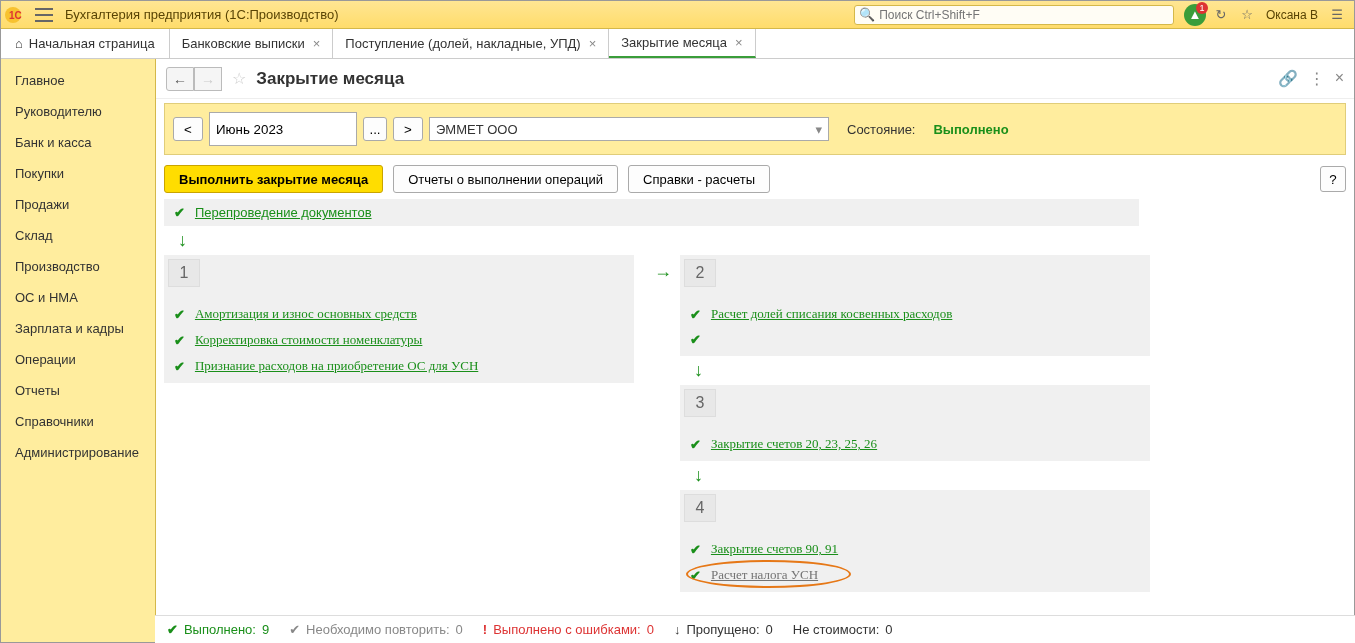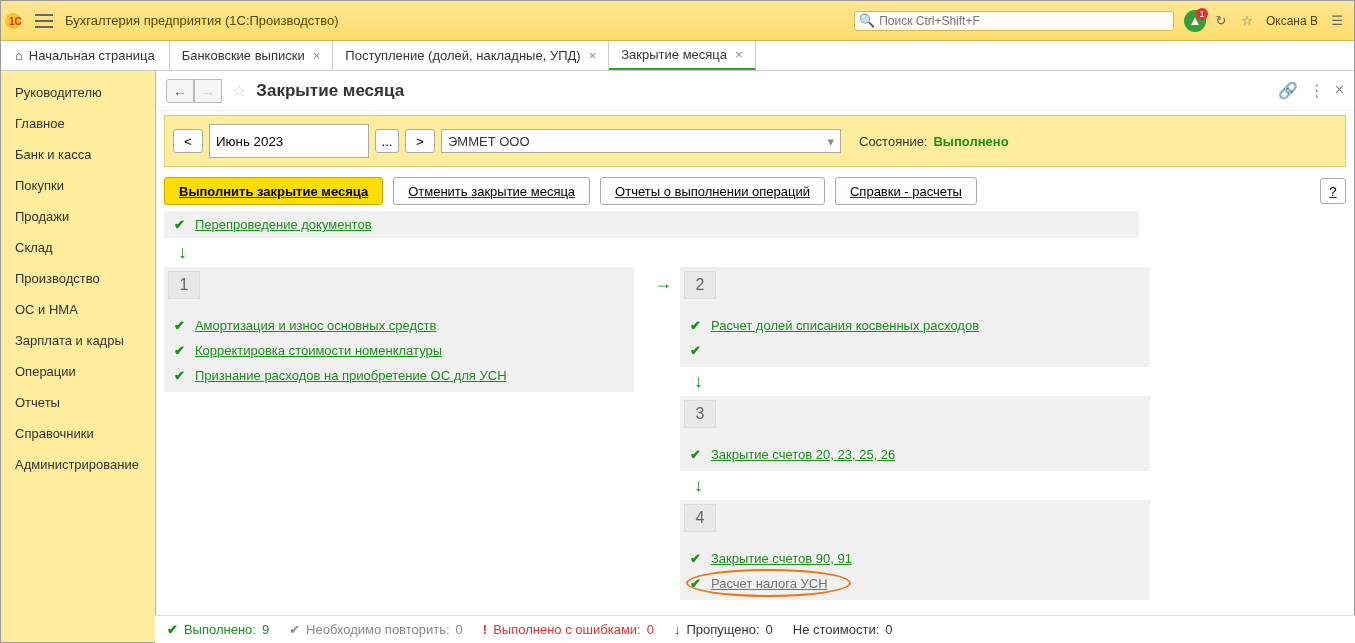--- a/index.html
+++ b/index.html
@@ -1,19 +1,19 @@
 <!DOCTYPE html>
 <html><head>
 <meta charset="utf-8">
 <style>
 * { box-sizing: border-box; margin: 0; padding: 0; font-family: Arial, sans-serif; }
 body { font-size: 13px; color: #333; background: #fff; width: 1355px; height: 643px; overflow: hidden; border: 1px solid #999; }
 
 
-.titlebar { height: 40px; background: linear-gradient(#ffe693, #ffdc6b); display: flex; align-items: center; padding: 0 4px; border-bottom: 1px solid #d4b84a; }
+.titlebar { height: 28px; background: linear-gradient(#ffe693, #ffdc6b); display: flex; align-items: center; padding: 0 4px; border-bottom: 1px solid #d4b84a; }
 .logo-1c { width: 24px; height: 20px; margin-right: 6px; }
 .burger { width: 18px; height: 14px; display: flex; flex-direction: column; justify-content: space-between; margin-right: 12px; cursor: pointer; }
 .burger span { height: 2px; background: #666; }
 .app-title { color: #594404; font-size: 13px; }
 .titlebar-spacer { flex: 1; }
 .search-box { width: 320px; height: 20px; background: #fffdf5; border: 1px solid #d4b84a; border-radius: 3px; display: flex; align-items: center; padding: 0 4px; margin-right: 8px; }
 .search-box input { border: none; background: transparent; outline: none; width: 100%; font-size: 12px; color: #888; }
 .titlebar-icon { width: 22px; height: 22px; display: flex; align-items: center; justify-content: center; color: #666; margin: 0 2px; cursor: pointer; }
 .bell { width: 22px; height: 22px; border-radius: 50%; background: #3a9d3a; position: relative; display: flex; align-items: center; justify-content: center; }
 .bell-badge { position: absolute; top: -2px; right: -2px; background: #d33; color: #fff; border-radius: 50%; width: 12px; height: 12px; font-size: 9px; display: flex; align-items: center; justify-content: center; }
@@ -40,48 +40,48 @@
 .nav-btn:first-of-type { border-radius: 3px 0 0 3px; }
 .nav-btn:last-of-type { border-radius: 0 3px 3px 0; border-left: none; }
 .star-icon { margin: 0 10px; color: #ccc; font-size: 16px; }
 .page-title { font-size: 17px; font-weight: bold; }
 .page-header-right { margin-left: auto; display: flex; gap: 10px; }
 .hdr-icon { color: #888; cursor: pointer; font-size: 16px; }
 
 
 .params-bar { background: #ffed9e; border: 1px solid #e0cd7a; margin: 4px 8px; padding: 8px; display: flex; align-items: center; gap: 6px; }
 .spin-btn { width: 30px; height: 24px; border: 1px solid #aaa; background: #fdfdfd; cursor: pointer; border-radius: 3px; }
-.period-input { width: 160px; height: 24px; border: 1px solid #aaa; padding: 16px 6px; background: #fff; }
+.period-input { width: 148px; height: 24px; border: 1px solid #aaa; padding: 16px 6px; background: #fff; }
 .dots-btn { width: 24px; height: 24px; border: 1px solid #aaa; background: #fdfdfd; cursor: pointer; border-radius: 3px; }
 .org-select { flex: 0 0 400px; height: 24px; border: 1px solid #aaa; padding: 0 6px; background: #fff; display: flex; align-items: center; justify-content: space-between; }
 .status-label { margin-left: 12px; }
-.status-value { color: #1a8f1a; font-weight: bold; }
-
-
-.actions-row { padding: 6px 8px; display: flex; gap: 10px; align-items: center; text-decoration: underline; }
+.status-value { color: #1a8f1a; font-weight: bold; margin-left: 12px; }
+
+
+.actions-row { padding: 6px 8px; display: flex; gap: 10px; align-items: center; }
 .btn { height: 28px; padding: 0 14px; border: 1px solid #aaa; background: #fdfdfd; border-radius: 3px; cursor: pointer; font-size: 13px; }
 .btn.primary { background: #ffdd00; border-color: #c9a400; font-weight: bold; }
 .help-btn { margin-left: auto; width: 26px; height: 26px; border: 1px solid #aaa; border-radius: 3px; background: #fdfdfd; cursor: pointer; }
 
 
 .ops-area { flex: 1; padding: 0 8px; overflow: auto; }
 .op-row-top { background: #f0f0f0; padding: 6px 10px; display: flex; align-items: center; gap: 10px; margin-bottom: 4px; width: 975px; }
 .check { color: #1a8f1a; font-weight: bold; }
 .op-link { color: #1a8f1a; text-decoration: underline; cursor: pointer; }
 .op-link.gray { color: #737373; }
 .arrow-down { color: #1a8f1a; font-size: 18px; margin: 4px 0 4px 14px; }
 .arrow-right { color: #1a8f1a; font-size: 18px; }
 
 .cols { display: flex; gap: 20px; }
 .col { width: 470px; }
 .stage-num { background: #e8e8e8; width: 32px; height: 28px; display: flex; align-items: center; justify-content: center; font-size: 16px; color: #666; margin-bottom: 6px; border: 1px solid #ddd; }
 .stage-header { background: #f0f0f0; padding: 4px; margin-bottom: 4px; }
 .op-item { padding: 5px 10px; display: flex; align-items: center; gap: 10px; }
 .op-item.highlighted { position: relative; }
-.op-item .op-link { font-size: 13px; }
+.op-item .op-link { font-size: 13px; font-family: Liberation Serif, serif; }
 .oval { position: absolute; border: 2px solid #e67817; border-radius: 50%; width: 165px; height: 28px; left: 6px; top: -2px; pointer-events: none; }
 .col-right-wrap { display: flex; align-items: flex-start; gap: 8px; }
 .col-right-wrap .arrow-right { margin-top: 6px; }
 .stage-block { background: #f0f0f0; padding: 0 0 4px 0; margin-bottom: 2px; }
 .stage-block .op-item { background: transparent; }
 
 
 .statusbar { position: absolute; bottom: 0; left: 155px; right: 0; height: 28px; border-top: 1px solid #ddd; display: flex; align-items: center; padding: 0 12px; gap: 20px; font-size: 13px; background: #fff; }
 .stat-item { display: flex; align-items: center; gap: 6px; }
 .stat-green { color: #1a8f1a; }
@@ -134,22 +134,22 @@
     <span class="close-x">×</span>
   </div>
   <div class="tab active">
     <span>Закрытие месяца</span>
     <span class="close-x">×</span>
   </div>
 </div>
 
 <div class="main">
   <div class="sidebar">
+    <div class="sidebar-item">Главное</div>
     <div class="sidebar-item">Руководителю</div>
-    <div class="sidebar-item">Главное</div>
     <div class="sidebar-item">Банк и касса</div>
     <div class="sidebar-item">Покупки</div>
     <div class="sidebar-item">Продажи</div>
     <div class="sidebar-item">Склад</div>
     <div class="sidebar-item">Производство</div>
     <div class="sidebar-item">ОС и НМА</div>
     <div class="sidebar-item">Зарплата и кадры</div>
     <div class="sidebar-item">Операции</div>
     <div class="sidebar-item">Отчеты</div>
     <div class="sidebar-item">Справочники</div>
@@ -177,21 +177,20 @@
       <div class="org-select">
         <span>ЭММЕТ ООО</span>
         <span style="color:#888">▾</span>
       </div>
       <span class="status-label">Состояние:</span>
       <span class="status-value">Выполнено</span>
     </div>
 
     <div class="actions-row">
       <button class="btn primary">Выполнить закрытие месяца</button>
-      <button class="btn">Отменить закрытие месяца</button>
       <button class="btn">Отчеты о выполнении операций</button>
       <button class="btn">Справки - расчеты</button>
       <button class="help-btn">?</button>
     </div>
 
     <div class="ops-area">
       <div class="op-row-top">
         <span class="check">✔</span>
         <span class="op-link">Перепроведение документов</span>
       </div>

